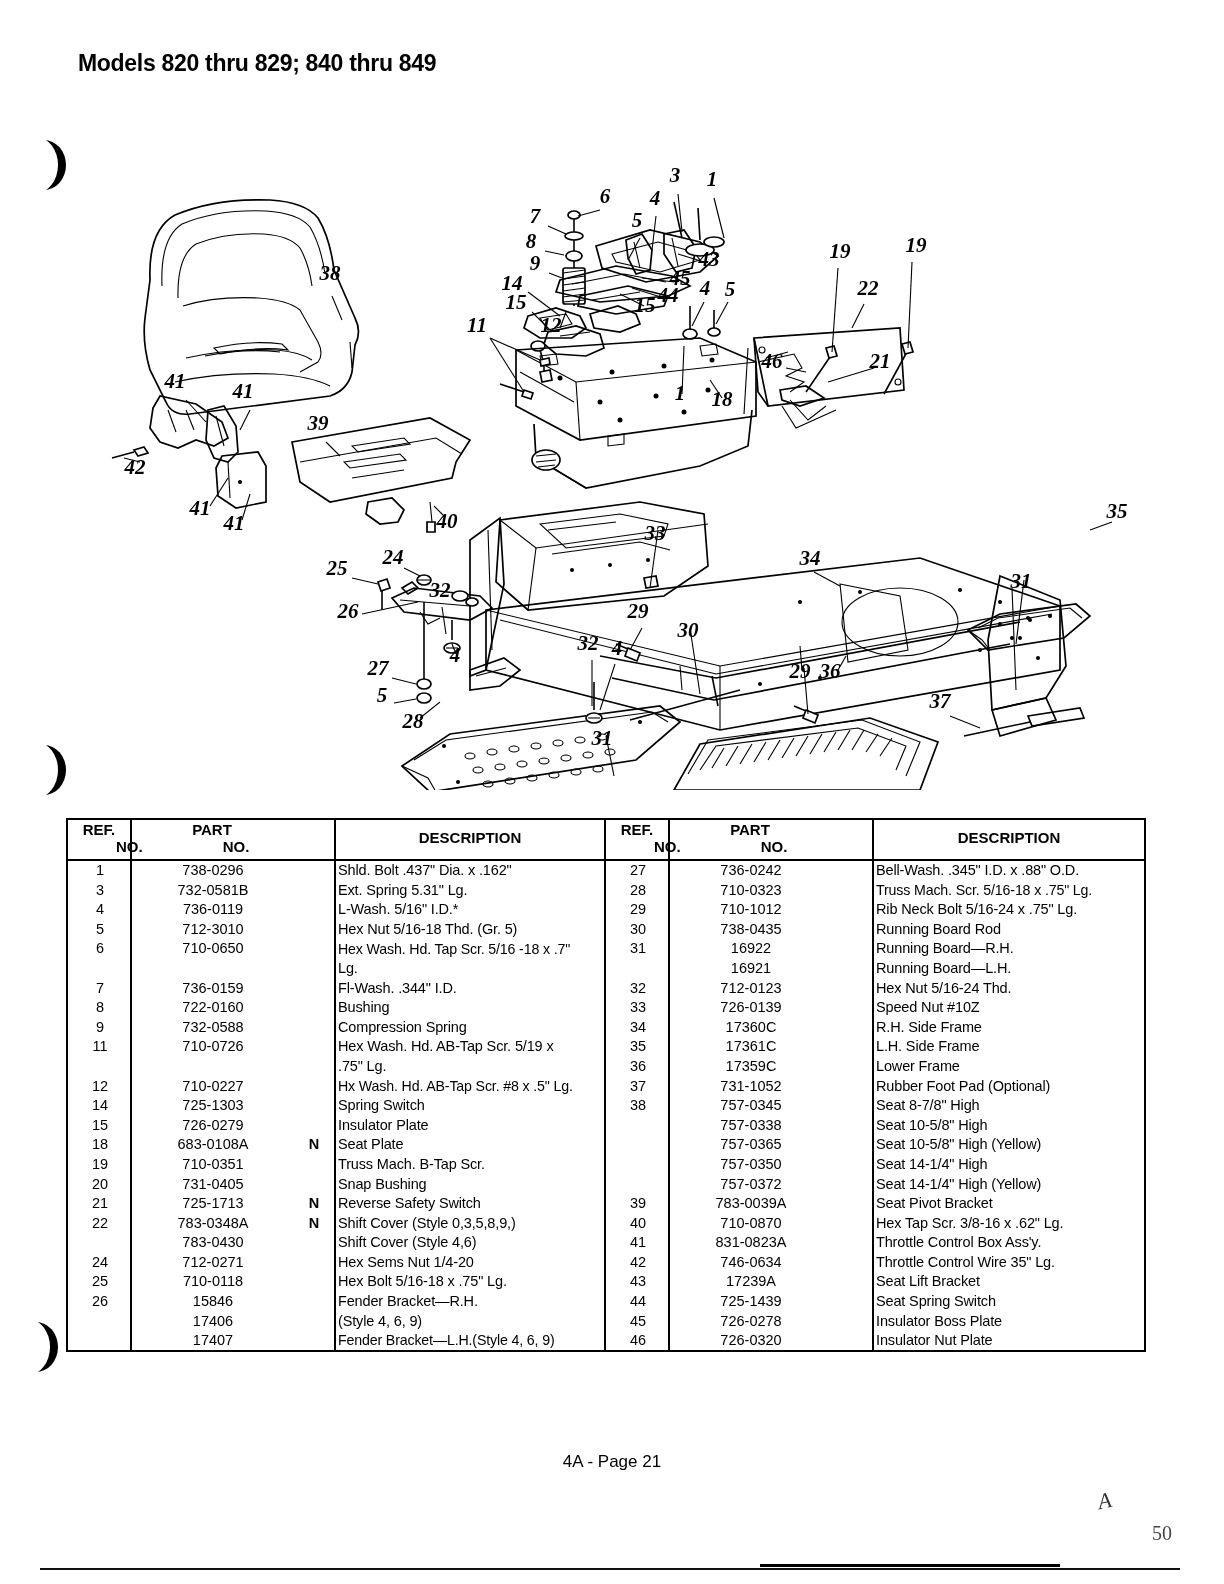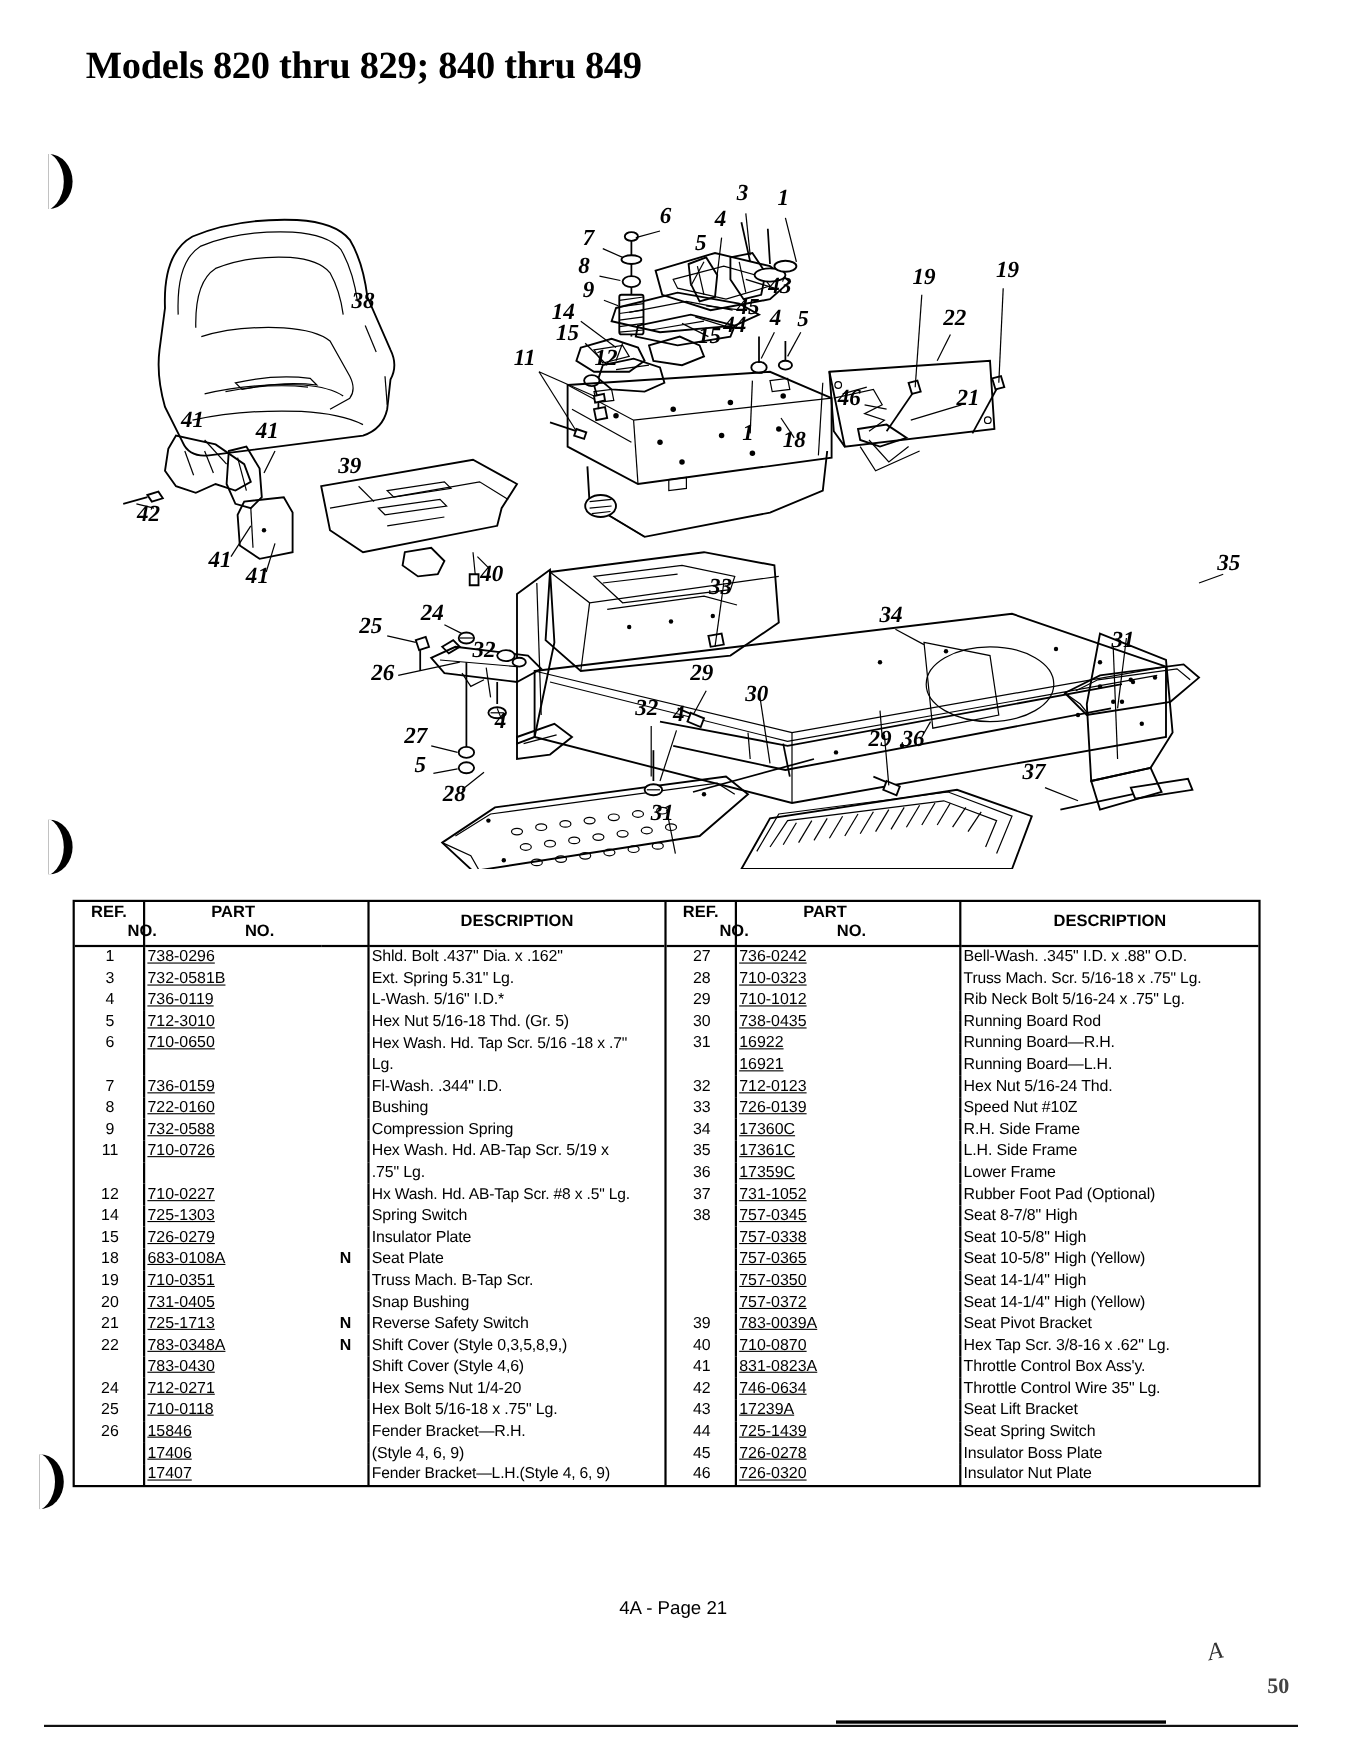--- a/index.html
+++ b/index.html
@@ -14,26 +14,25 @@
     position: relative;
     font-family: "Liberation Sans", sans-serif;
     color: #000;
     overflow: hidden;
   }
 
   
   #page-title {
     position: absolute;
     left: 78px;
-    top: 40px;
-    font-size: 35px;
+    top: 50px;
+    font-size: 23px;
     font-weight: bold;
     letter-spacing: -0.3px;
     white-space: nowrap;
-    font-family: Liberation Serif, serif;
   }
 
   
   .binding-mark {
     position: absolute;
     width: 34px;
     height: 50px;
     overflow: hidden;
   }
   .binding-mark::before {
@@ -119,21 +118,21 @@
   table.parts th.c-desc { }
   table.parts td {
     padding: 0 0 0 2px;
     line-height: 1.295;
     height: 19.6px;
     vertical-align: middle;
     white-space: nowrap;
     overflow: visible;
   }
   td.c-ref  { text-align: center; border-right: 2px solid #000; }
-  td.c-part { text-align: left; padding-left: 6px; text-decoration: underline; }
+  td.c-part { text-align: center; padding-left: 6px; }
   td.c-n    { text-align: center; border-right: 2px solid #000; font-weight: bold; }
   td.c-desc { text-align: left; padding-left: 6px; letter-spacing: -0.15px; }
   td.indent { padding-left: 22px; margin-left: 13px; }
   .desc-narrow { letter-spacing: -0.45px; font-size: 14.2px; }
 
   
   .hdr-l1 { display: block; }
   .hdr-l2 { display: block; padding-left: 48px; }
 
   
@@ -157,21 +156,20 @@
     color: #333;
     transform: rotate(-12deg);
   }
   #hand-number {
     position: absolute;
     left: 1152px;
     top: 1522px;
     font-family: "Liberation Serif", serif;
     font-size: 20px;
     color: #444;
-    font-weight: bold;
   }
   #bottom-rule {
     position: absolute;
     left: 40px;
     top: 1568px;
     width: 1140px;
     height: 2px;
     background: #111;
   }
   #bottom-rule-2 {

